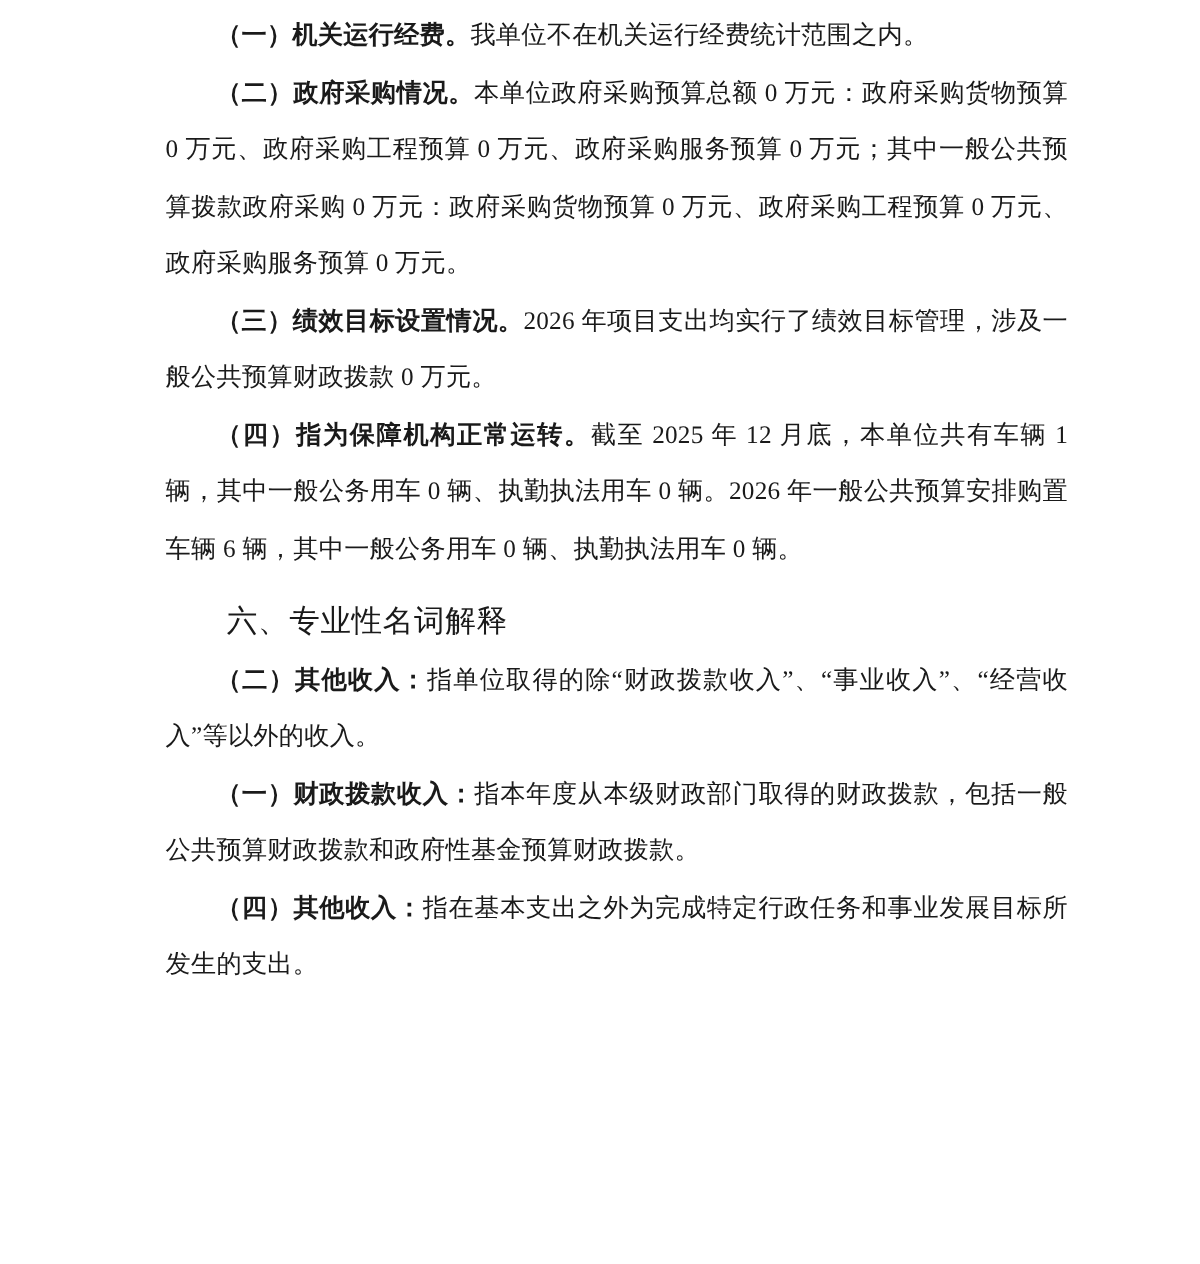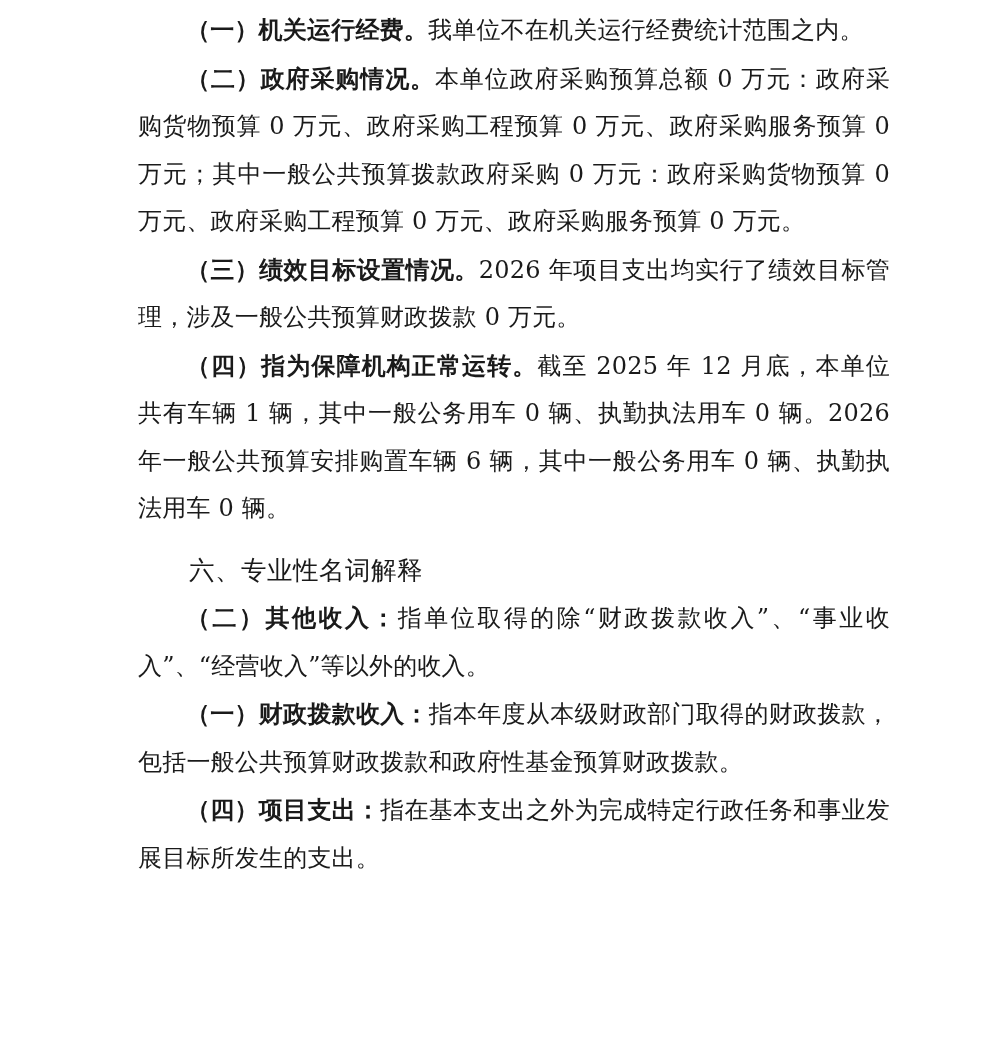--- a/index.html
+++ b/index.html
@@ -17,27 +17,28 @@
     color: #1a1a1a;
   }
   .content {
     position: absolute;
     left: 138px;
     top: 0px;
     width: 752px;
   }
   p.para {
     margin: 0 0 0 0;
-    font-size: 24px;
+    font-size: 21px;
     line-height: 47.5px;
     text-align: justify;
     text-justify: inter-ideograph;
     text-indent: 2em;
     letter-spacing: 0.2px;
     font-weight: 400;
+    font-family: Liberation Serif, serif;
   }
   p.para .lead {
     font-weight: 700;
   }
   h2.heading {
     margin: 0;
     font-size: 25.5px;
     line-height: 47.5px;
     font-weight: 400;
     text-indent: 2em;
@@ -64,16 +65,16 @@
 
     <div class="gap-before-heading"></div>
 
     <h2 class="heading">六、专业性名词解释</h2>
 
     <p class="para"><span class="lead">（二）其他收入：</span><span>指单位取得的除“财政拨款收入”、“事业收入”、“经营收入”等以外的收入。</span></p>
 
     <p class="para"><span class="lead">（一）财政拨款收入：</span><span>指本年度从本级财政部门取得的财政拨款，包括一般公共预算财政拨款和政府性基金预算财政拨款。</span></p>
 
 
-    <p class="para"><span class="lead">（四）项目支出：</span><span>指在基本支出之外为完成特定行政任务和事业发展目标所发生的支出。</span></p>
+    <p class="para"><span class="lead">（四）其他收入：</span><span>指在基本支出之外为完成特定行政任务和事业发展目标所发生的支出。</span></p>
 
   </div>
 </div>
 
 </body></html>

